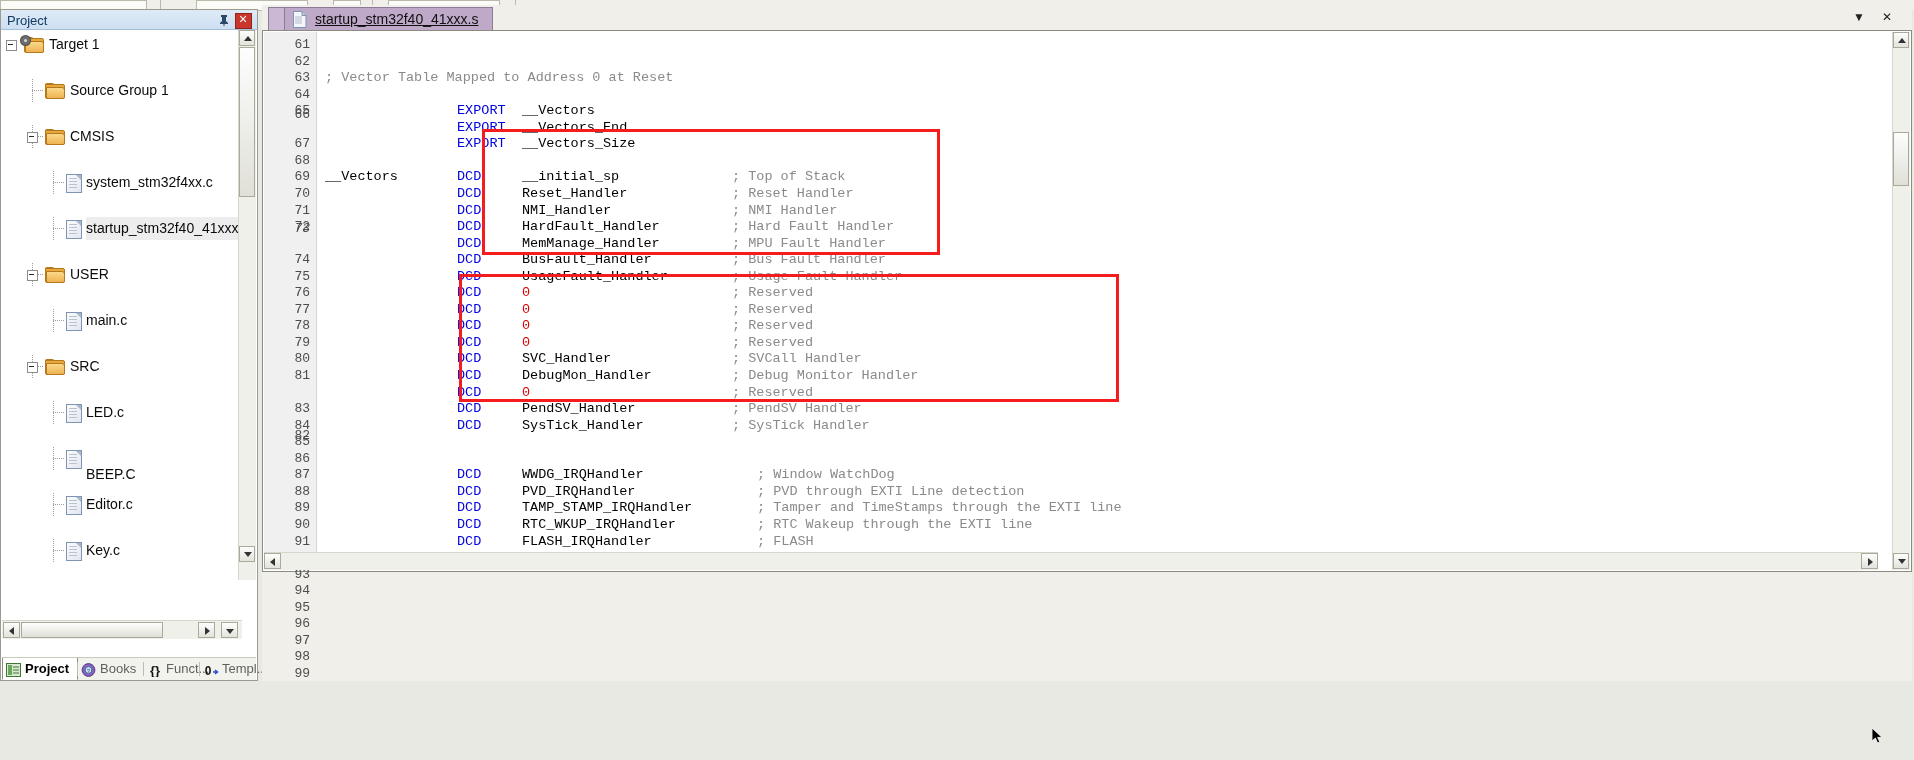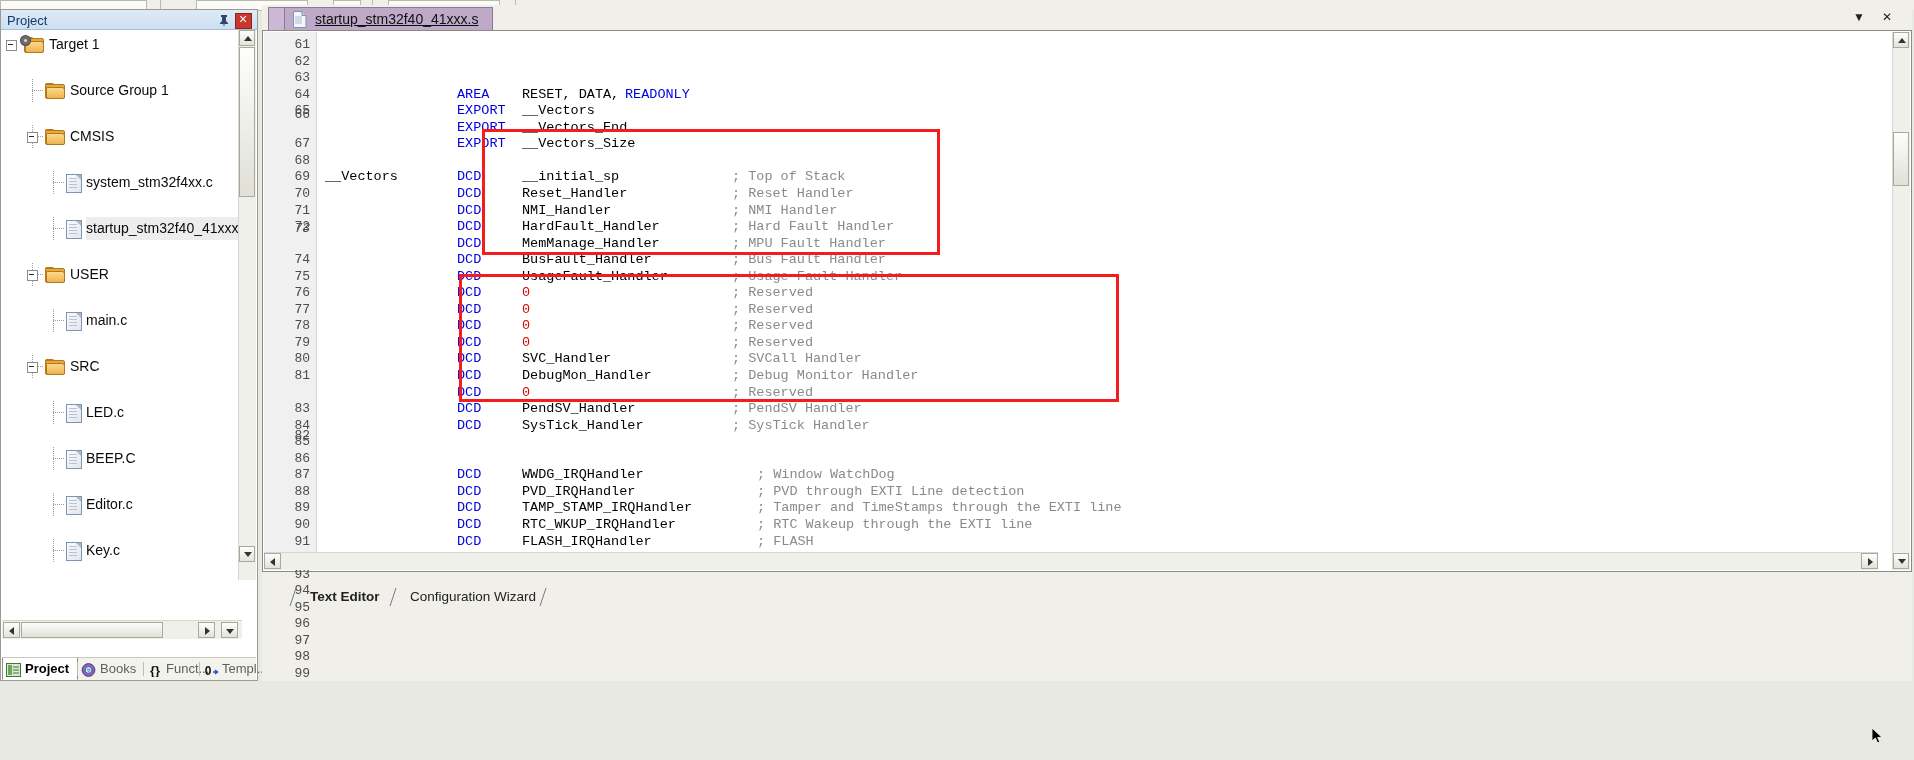--- a/index.html
+++ b/index.html
@@ -228,21 +228,21 @@
               <div class="lines"></div>
             </div>
             <div class="lbl" style="left: 84px;">LED.c</div>
           </div>
           <div class="row" style="top: 207px;">
             <div class="guide" style="left: 51px; top: 0px; height: 23px;"></div>
             <div class="hline" style="left: 51px; top: 11px; width: 11px;"></div>
             <div class="ico-file" style="left: 64px;">
               <div class="lines"></div>
             </div>
-            <div class="lbl" style="left: 84px;">BEEP.C</div>
+            <div class="lbl" style="left: 84px; margin-top: 16px;">BEEP.C</div>
           </div>
           <div class="row" style="top: 230px;">
             <div class="guide" style="left: 51px; top: 0px; height: 23px;"></div>
             <div class="hline" style="left: 51px; top: 11px; width: 11px;"></div>
             <div class="ico-file" style="left: 64px;">
               <div class="lines"></div>
             </div>
             <div class="lbl" style="left: 84px;">Editor.c</div>
           </div>
           <div class="row" style="top: 253px;">
@@ -365,21 +365,21 @@
           <div class="ln" style="top: 552.15px;">94</div>
           <div class="ln" style="top: 568.7px;">95</div>
           <div class="ln" style="top: 585.25px;">96</div>
           <div class="ln" style="top: 601.8px;">97</div>
           <div class="ln" style="top: 618.35px;">98</div>
           <div class="ln" style="top: 634.9px;">99</div>
         </div>
       <div class="code" id="code">
           <div class="cl" style="top: 6px; left: 0px; width: 1550px;"></div>
           <div class="cl" style="top: 22.55px; left: 0px; width: 1550px;"></div>
-          <div class="cl" style="top: 55.65px; left: 0px; width: 1550px;"><span class="k" style="position: absolute; left: 140px;">AREA</span><span class="sym" style="position: absolute; left: 205px;">RESET, DATA, </span><span class="k" style="position: absolute; left: 308px;">READONLY</span></div>
+          <div class="cl" style="top: 39.1px; left: 0px; width: 1550px;"><span class="cmt" style="position: absolute; left: 8px;">; Vector Table Mapped to Address 0 at Reset</span></div>
           <div class="cl" style="top: 72.2px; left: 0px; width: 1550px;"><span class="k" style="position: absolute; left: 140px;">EXPORT</span><span class="sym" style="position: absolute; left: 205px;">__Vectors</span></div>
           <div class="cl" style="top: 88.75px; left: 0px; width: 1550px;"><span class="k" style="position: absolute; left: 140px;">EXPORT</span><span class="sym" style="position: absolute; left: 205px;">__Vectors_End</span></div>
           <div class="cl" style="top: 105.3px; left: 0px; width: 1550px;"><span class="k" style="position: absolute; left: 140px;">EXPORT</span><span class="sym" style="position: absolute; left: 205px;">__Vectors_Size</span></div>
           <div class="cl" style="top: 121.85px; left: 0px; width: 1550px;"></div>
           <div class="cl" style="top: 138.4px; left: 0px; width: 1550px;"><span class="sym" style="position: absolute; left: 8px;">__Vectors</span><span class="k" style="position: absolute; left: 140px;">DCD</span><span class="sym" style="position: absolute; left: 205px;">__initial_sp</span><span class="cmt" style="position: absolute; left: 415px;">; Top of Stack</span></div>
           <div class="cl" style="top: 154.95px; left: 0px; width: 1550px;"><span class="k" style="position: absolute; left: 140px;">DCD</span><span class="sym" style="position: absolute; left: 205px;">Reset_Handler</span><span class="cmt" style="position: absolute; left: 415px;">; Reset Handler</span></div>
           <div class="cl" style="top: 171.5px; left: 0px; width: 1550px;"><span class="k" style="position: absolute; left: 140px;">DCD</span><span class="sym" style="position: absolute; left: 205px;">NMI_Handler</span><span class="cmt" style="position: absolute; left: 415px;">; NMI Handler</span></div>
           <div class="cl" style="top: 188.05px; left: 0px; width: 1550px;"><span class="k" style="position: absolute; left: 140px;">DCD</span><span class="sym" style="position: absolute; left: 205px;">HardFault_Handler</span><span class="cmt" style="position: absolute; left: 415px;">; Hard Fault Handler</span></div>
           <div class="cl" style="top: 204.6px; left: 0px; width: 1550px;"><span class="k" style="position: absolute; left: 140px;">DCD</span><span class="sym" style="position: absolute; left: 205px;">MemManage_Handler</span><span class="cmt" style="position: absolute; left: 415px;">; MPU Fault Handler</span></div>
           <div class="cl" style="top: 221.15px; left: 0px; width: 1550px;"><span class="k" style="position: absolute; left: 140px;">DCD</span><span class="sym" style="position: absolute; left: 205px;">BusFault_Handler</span><span class="cmt" style="position: absolute; left: 415px;">; Bus Fault Handler</span></div>
@@ -418,33 +418,20 @@
           <div class="arrow" style="left:5px;top:4px;border-top:4px solid transparent;border-bottom:4px solid transparent;border-right:5px solid #333;"></div>
         </div>
         <div class="hs-btn" style="left:1597px;top:0;">
           <div class="arrow" style="left:6px;top:4px;border-top:4px solid transparent;border-bottom:4px solid transparent;border-left:5px solid #333;"></div>
         </div>
       </div>
     <div class="redbox" style="left: 219px; top: 98px; width: 458px; height: 126px; border-color: rgb(244, 28, 28);"></div>
         <div class="redbox" style="left: 196px; top: 243px; width: 660px; height: 128px; border-color: rgb(244, 28, 28);"></div>
       </div>
 
-    <div class="etabs" id="etabs">
-        <div class="etab-sl" style="left: 26px;"><svg width="10" height="20">
-            <path d="M8 1 L2 19" stroke="#7a7a8a" stroke-width="1" fill="none"></path>
-          </svg></div>
-        <div class="etab active" style="left: 34px; width: 100px;">Text Editor</div>
-        <div class="etab-sl" style="left: 126px;"><svg width="10" height="20">
-            <path d="M8 1 L2 19" stroke="#7a7a8a" stroke-width="1" fill="none"></path>
-          </svg></div>
-        <div class="etab" style="left: 134px; width: 150px;">Configuration Wizard</div>
-        <div class="etab-sl" style="left: 276px;"><svg width="10" height="20">
-            <path d="M8 1 L2 19" stroke="#7a7a8a" stroke-width="1" fill="none"></path>
-          </svg></div>
-      </div>
   </div>
 
 
   <div class="cursor" style="left:1872px;top:728px;">
     <svg width="14" height="18" viewBox="0 0 14 18">
         <path d="M0 0 L0 13 L3.4 10 L5.6 15 L7.8 14 L5.6 9.4 L10 9.4 Z" fill="#000" stroke="#fff" stroke-width="0.8"></path>
       </svg>
   </div>
 
 </div>

